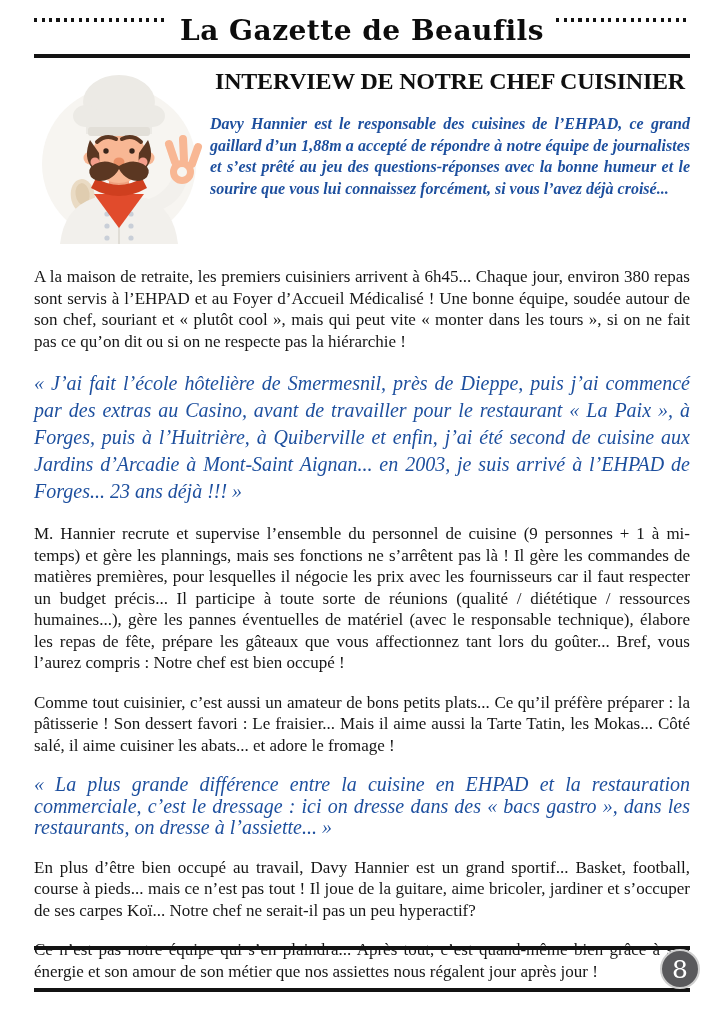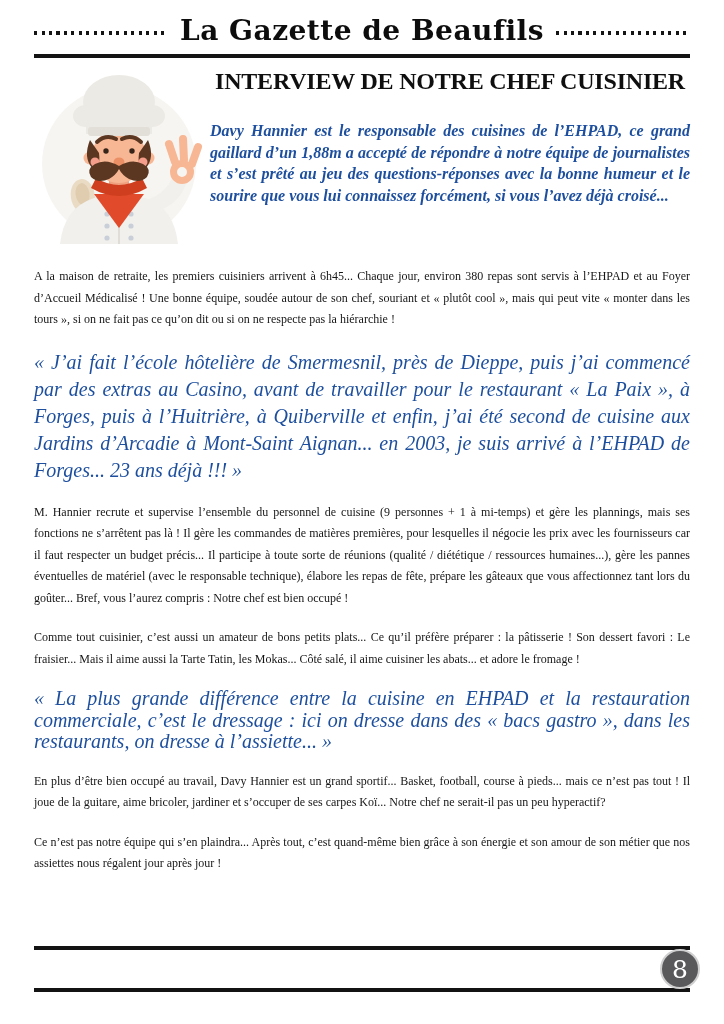--- a/index.html
+++ b/index.html
@@ -1,38 +1,38 @@
 <!DOCTYPE html>
 <html><head>
 <meta charset="utf-8">
 <style>
   * { margin: 0; padding: 0; box-sizing: border-box; }
   html, body { width: 724px; height: 1024px; background: #ffffff; overflow: hidden; }
   body { font-family: "Liberation Serif", serif; color: #161616; position: relative; }
   .page { padding: 0 34px; position: relative; }
 
   
-  .masthead { display: flex; align-items: center; gap: 12px; padding-top: 14px; }
+  .masthead { display: flex; align-items: flex-start; gap: 12px; padding-top: 14px; }
   .dots { flex: 1; height: 4px; margin-top: 4px;
           background: repeating-linear-gradient(90deg, #141414 0 3px, transparent 3px 7.5px); }
   .masthead-title { font-family: "DejaVu Serif", serif; font-weight: bold; font-size: 28px;
           letter-spacing: 0.5px; color: #0d0d0d; white-space: nowrap; }
   .thick-rule { height: 4px; background: #131313; margin-top: 7px; }
 
   
   .intro { display: flex; margin-top: 10px; }
   .chef-wrap { flex: 0 0 172px; }
   .intro-right { flex: 1; padding-left: 4px; }
   .article-title { font-size: 24px; font-weight: bold; color: #0f0f0f; text-align: center;
           margin-top: 0; letter-spacing: -0.2px; }
-  .lead { margin-top: 25px; color: #1d4f9e; font-weight: bold; font-style: italic;
+  .lead { margin-top: 18px; color: #1d4f9e; font-weight: bold; font-style: italic;
           font-size: 16px; line-height: 21.5px; text-align: justify; }
 
   
-  .para { text-align: justify; font-size: 12px; line-height: 21.5px; margin-top: 18px; color: #161616; }
+  .para { text-align: justify; font-size: 17px; line-height: 21.5px; margin-top: 18px; color: #161616; }
   .para.quote { color: #1d4f9e; font-style: italic; font-size: 20px; line-height: 27px; }
   .para.quote.small { font-size: 20px; line-height: 21.5px; }
 
   
   .footer { position: absolute; left: 34px; right: 34px; top: 946px; height: 46px;
           border-top: 4px solid #131313; border-bottom: 4px solid #131313; }
   .page-badge { position: absolute; right: -10px; top: 50%; transform: translateY(-50%);
           width: 40px; height: 40px; border-radius: 50%; background: #59595c;
           border: 2px solid #cfcfcf; color: #ffffff; display: flex; align-items: center;
           justify-content: center; font-family: "DejaVu Serif", serif; font-size: 25px; }

